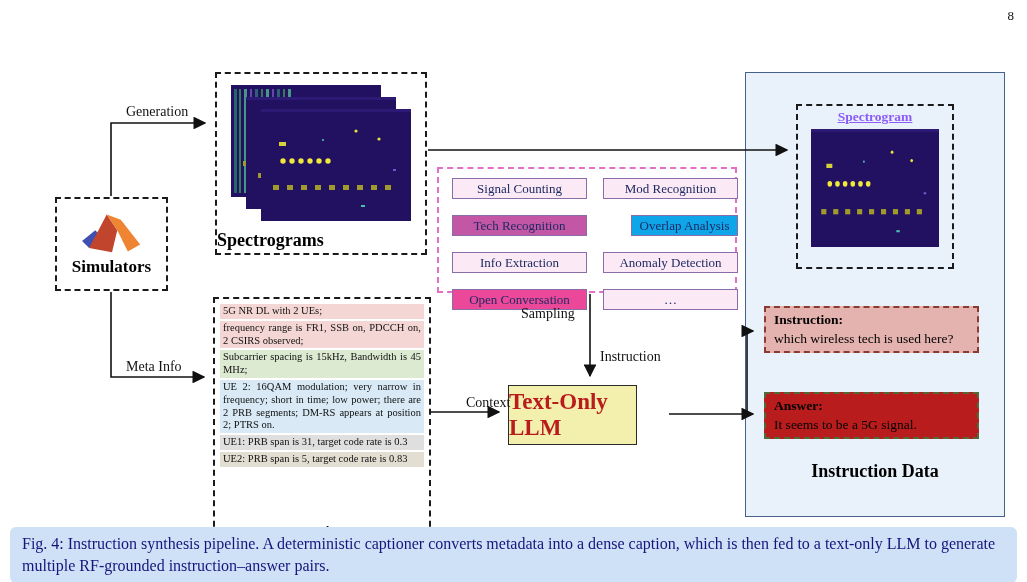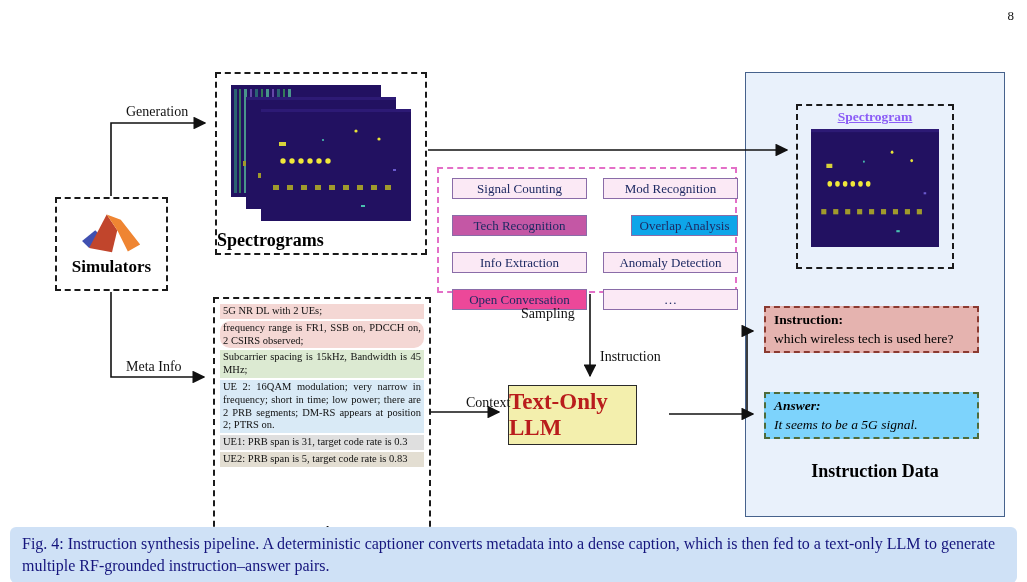--- a/index.html
+++ b/index.html
@@ -167,42 +167,42 @@
       <div class="qa-cell" style="background: #0ea5e9; margin-left: 28px;">Overlap Analysis</div>
       <div class="qa-cell" style="background: rgb(251, 233, 245);">Info Extraction</div>
       <div class="qa-cell" style="background: rgb(251, 233, 245);">Anomaly Detection</div>
       <div class="qa-cell" style="background: #ec4899;">Open Conversation</div>
       <div class="qa-cell" style="background: rgb(251, 233, 245);">…</div>
     </div>
   </div>
 
   <div class="abs cap-box">
     <div class="cap-line" style="background: rgb(244, 215, 212);">5G NR DL with 2 UEs;</div>
-    <div class="cap-line" style="background: rgb(244, 215, 212); border-radius: 10px;">frequency range is FR1, SSB on, PDCCH on, 2 CSIRS observed;</div>
+    <div class="cap-line" style="background: rgb(244, 215, 212);">frequency range is FR1, SSB on, PDCCH on, 2 CSIRS observed;</div>
     <div class="cap-line" style="background: rgb(220, 234, 210);">Subcarrier spacing is 15kHz, Bandwidth is 45 MHz;</div>
     <div class="cap-line" style="background: rgb(217, 234, 246);">UE 2: 16QAM modulation; very narrow in frequency; short in time; low power; there are 2 PRB segments; DM-RS appears at position 2; PTRS on.</div>
     <div class="cap-line" style="background: rgb(223, 223, 223);">UE1: PRB span is 31, target code rate is 0.3</div>
     <div class="cap-line" style="background: rgb(227, 222, 210);">UE2: PRB span is 5, target code rate is 0.83</div>
     <div class="cap-title">Captions</div>
   </div>
 
   <div class="abs llm-box" style="background: rgb(243, 239, 173);">Text-Only LLM</div>
 
   <div class="abs panel" style="background: rgb(233, 241, 251);">
     <div class="panel-spec">
       <div class="panel-spec-title">Spectrogram</div>
       <svg class="spec-img" width="128" height="118" viewBox="0 0 150 112" preserveAspectRatio="none">
           <use href="#spec"></use>
         </svg>
     </div>
     <div class="io-box inst" style="background: rgb(229, 179, 175);">
       <span class="io-label">Instruction:</span>
       <span>which wireless tech is used here?</span>
     </div>
-    <div class="io-box ans" style="background: #7dd3fc; font-style: italic;">
+    <div class="io-box ans" style="background: #b91c1c;">
       <span class="io-label">Answer:</span>
       <span>It seems to be a 5G signal.</span>
     </div>
     <div class="panel-title">Instruction Data</div>
   </div>
 
   <div class="abs fig-caption" style="background: rgb(207, 225, 246);">Fig. 4: Instruction synthesis pipeline. A deterministic captioner converts metadata into a dense caption, which is then fed to a text-only LLM to generate multiple RF-grounded instruction–answer pairs.</div>
 
 
 </div>

